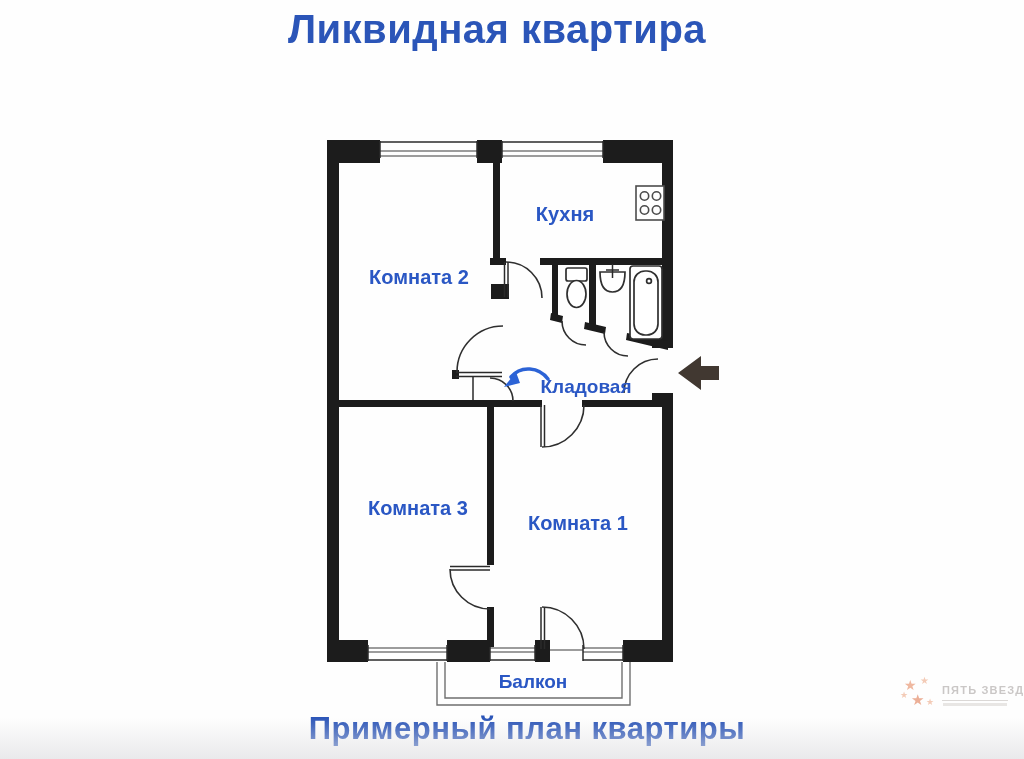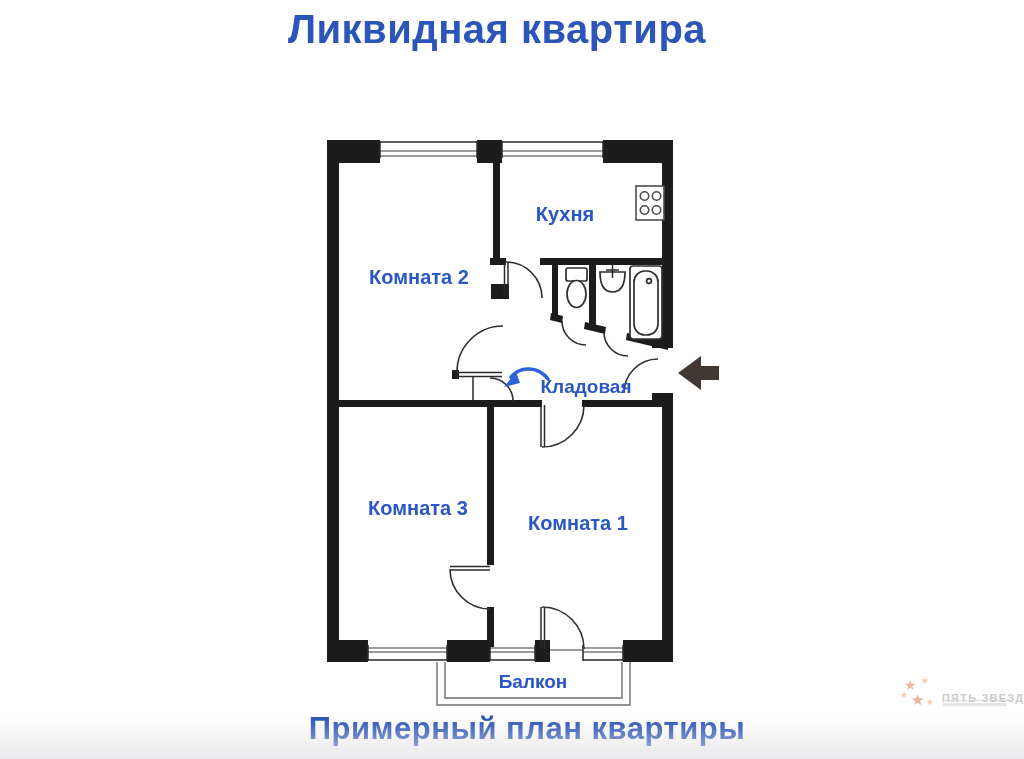--- a/index.html
+++ b/index.html
@@ -22,21 +22,21 @@
   .room-label{font-family:"Liberation Sans",sans-serif;font-weight:bold;fill:#2a57c4;
               font-size:20px;text-anchor:middle;}
   .room-label.small{font-size:19px;}
   .blue-arrow{stroke:#2c63d6;stroke-width:3.6;fill:none;stroke-linecap:round;}
   .blue-arrow-head{fill:#2c63d6;stroke:none;}
   .entry-arrow{fill:#413831;stroke:none;}
 
   .watermark{position:absolute;left:898px;top:676px;width:120px;height:40px;opacity:.85;}
   .watermark .star{position:absolute;color:#edac90;line-height:1;}
   .wm-text{position:absolute;left:44px;top:8px;font-size:11px;font-weight:bold;
-           color:#c2bebd;letter-spacing:1.2px;white-space:nowrap;margin-top:8px;}
+           color:#c2bebd;letter-spacing:1.2px;white-space:nowrap;}
   .wm-line{position:absolute;left:44px;top:24px;width:66px;height:1px;background:#d6d2d0;}
   .wm-sub{position:absolute;left:45px;top:27px;width:64px;height:3px;background:#e5e2e0;}
 
   .bottom-fade{position:absolute;left:0;bottom:0;width:1024px;height:42px;
                background:linear-gradient(to bottom,rgba(230,230,232,0) 0%,rgba(226,226,229,.75) 100%);}
 </style>
 </head>
 <body>
 
 <div class="stage">

